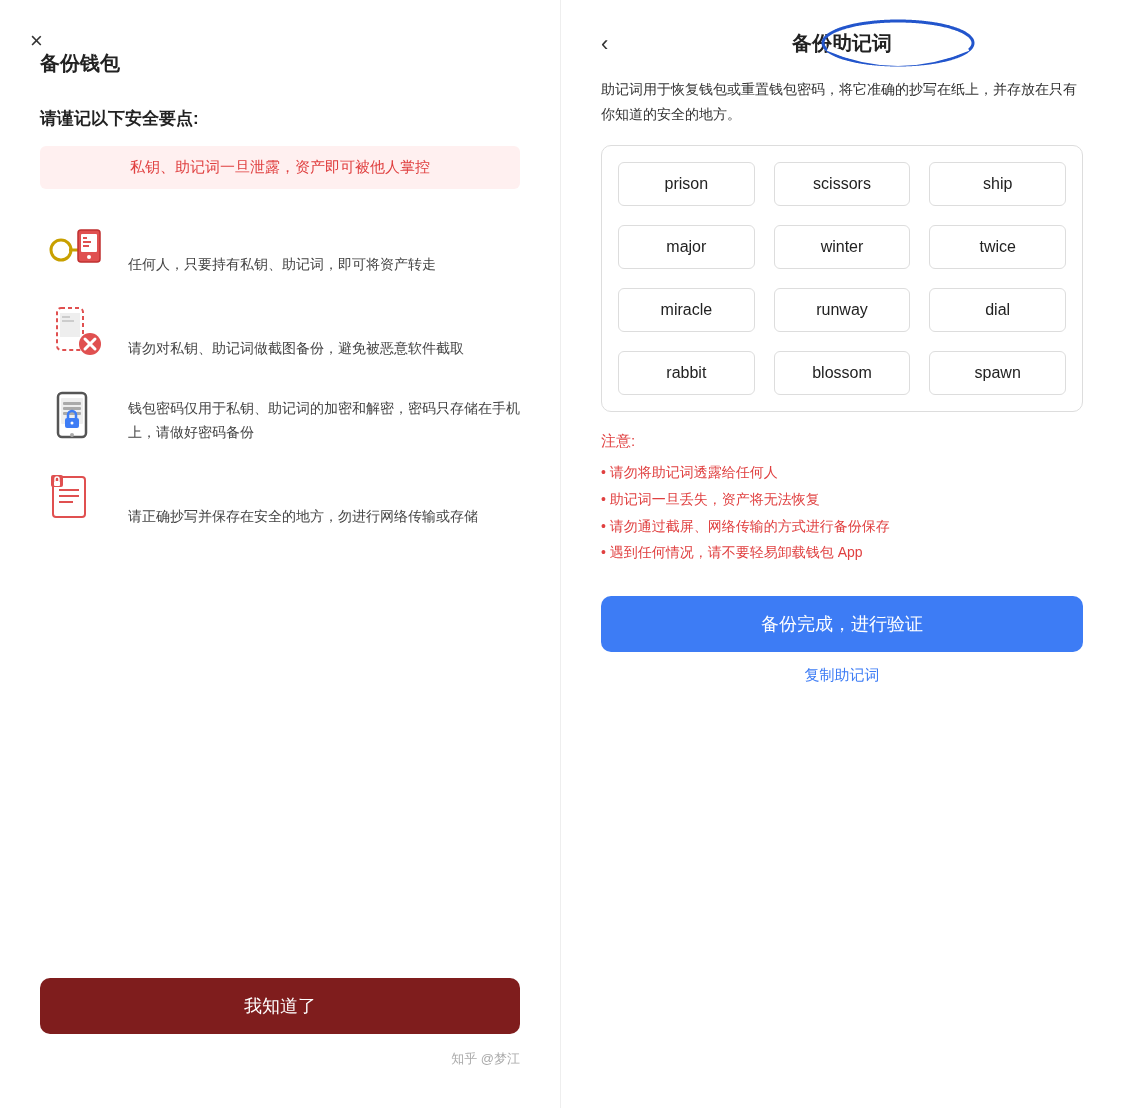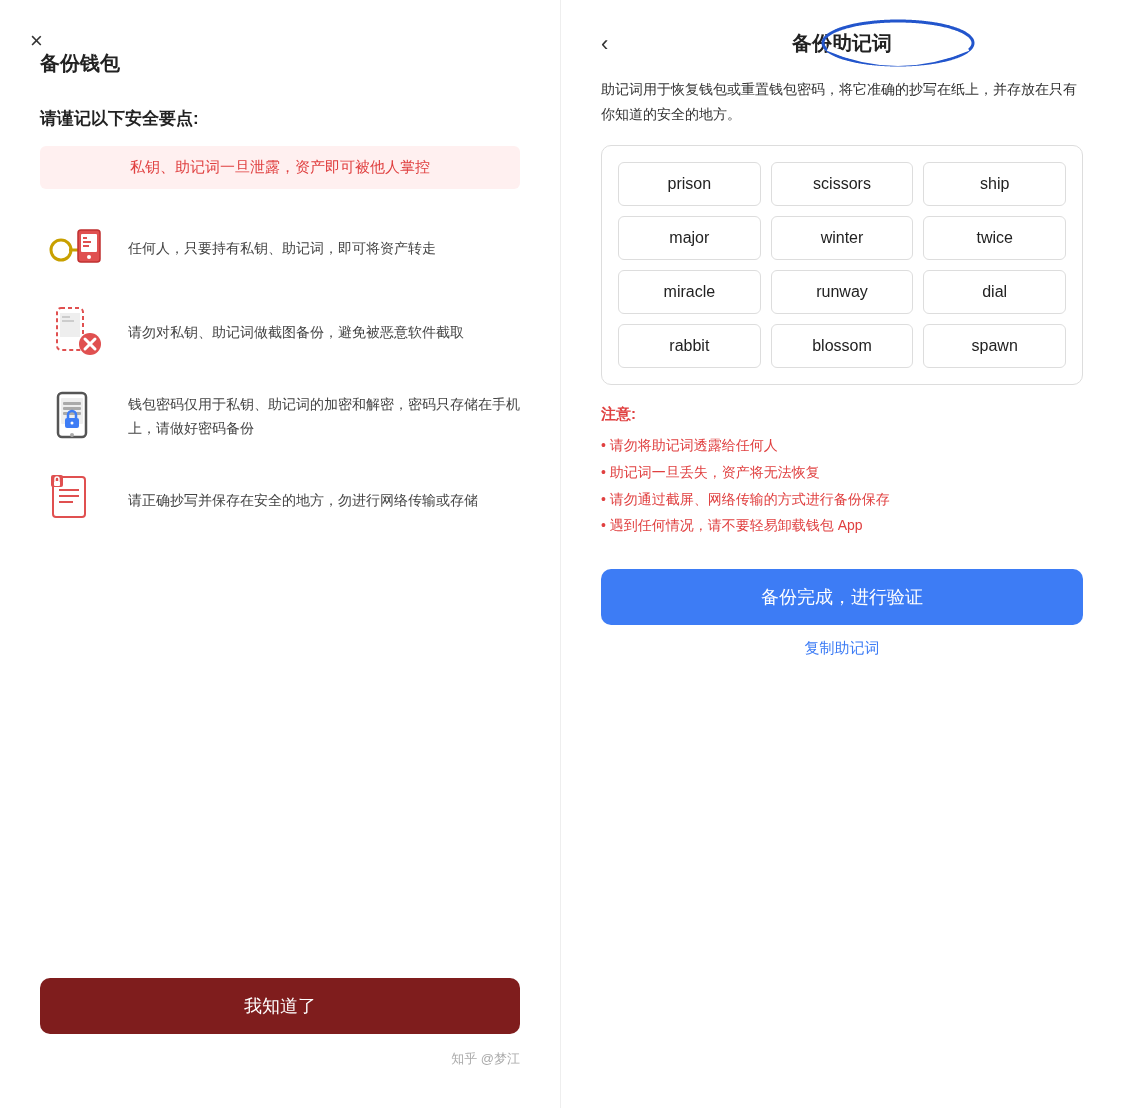--- a/index.html
+++ b/index.html
@@ -64,21 +64,21 @@
 
     .feature-list {
       display: flex;
       flex-direction: column;
       gap: 24px;
       flex: 1;
     }
 
     .feature-item {
       display: flex;
-      align-items: center;
+      align-items: flex-end;
       gap: 18px;
     }
 
     .feature-icon {
       width: 70px;
       min-width: 70px;
       height: 60px;
       display: flex;
       align-items: center;
       justify-content: center;
@@ -149,21 +149,21 @@
     .description {
       font-size: 14px;
       color: #333;
       line-height: 1.8;
       margin-bottom: 18px;
     }
 
     .mnemonic-grid {
       display: grid;
       grid-template-columns: repeat(3, 1fr);
-      gap: 10px;
+      gap: 19px;
       border: 1px solid #ddd;
       border-radius: 10px;
       padding: 16px;
       margin-bottom: 20px;
     }
 
     .mnemonic-cell {
       border: 1px solid #ddd;
       border-radius: 6px;
       padding: 12px 8px;
@@ -173,21 +173,21 @@
       background: #fff;
     }
 
     .notes-section {
       margin-bottom: 20px;
     }
 
     .notes-title {
       color: #e04040;
       font-size: 15px;
-      font-weight: 700;
+      font-weight: 400;
       margin-bottom: 8px;
     }
 
     .note-item {
       color: #e04040;
       font-size: 14px;
       line-height: 1.9;
     }
 
     .backup-btn {

